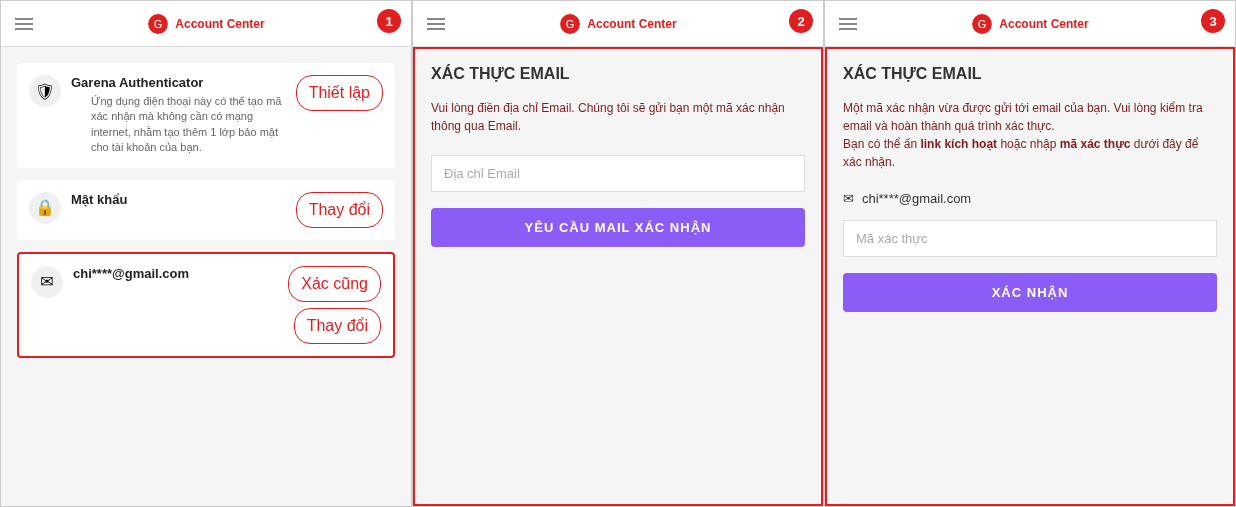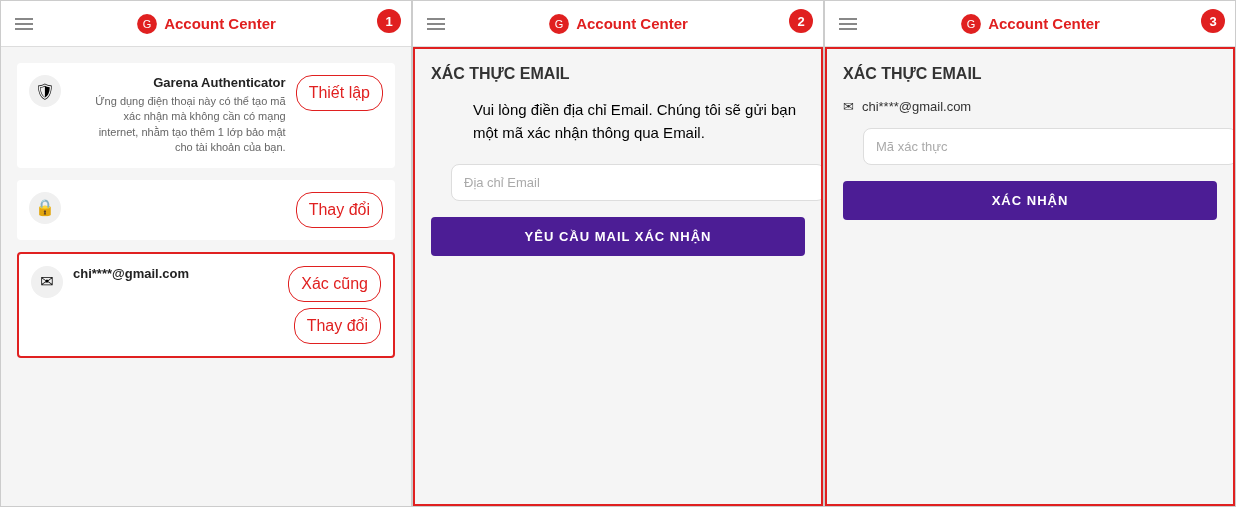--- a/index.html
+++ b/index.html
@@ -58,21 +58,21 @@
     .panel-header .logo-area {
       display: flex;
       align-items: center;
       gap: 6px;
     }
     .garena-logo {
       width: 22px;
       height: 22px;
     }
     .panel-header .title {
-      font-size: 15px;
+      font-size: 12px;
       font-weight: bold;
       color: #e02020;
     }
     .panel-header .badge {
       position: absolute;
       right: 10px;
       top: 8px;
       background: #e02020;
       color: white;
       border-radius: 50%;
@@ -110,21 +110,20 @@
       min-width: 32px;
       border-radius: 50%;
       background: #f0f0f0;
       display: flex;
       align-items: center;
       justify-content: center;
       font-size: 16px;
     }
     .security-item-body {
       flex: 1;
-      text-align: right;
     }
     .security-item-title {
       font-size: 13px;
       font-weight: bold;
       color: #222;
       margin-bottom: 4px;
     }
     .security-item-desc {
       font-size: 11px;
       color: #666;
@@ -161,55 +160,53 @@
     }
 
     
     .form-section-title {
       font-size: 16px;
       font-weight: bold;
       color: #333;
       margin-bottom: 16px;
     }
     .form-section-desc {
-      font-size: 15px;
-      color: #000000;
+      font-size: 12px;
+      color: #7f1d1d;
       line-height: 1.5;
       margin-bottom: 20px;
-      margin-left: 42px;
     }
     .form-section-desc b {
       font-weight: bold;
     }
     .email-display {
       display: flex;
       align-items: center;
       gap: 8px;
       margin-bottom: 14px;
       font-size: 13px;
       color: #333;
     }
     .input-field {
       width: 100%;
       border: 1px solid #ddd;
-      border-radius: 8px;
+      border-radius: 0;
       padding: 10px 12px;
       font-size: 13px;
       color: #737373;
       background: white;
       margin-bottom: 16px;
       outline: none;
-      margin-left: 20px;
     }
     .input-field::placeholder {
       color: #aaa;
     }
     .btn-primary {
       width: 100%;
-      background: #4c1d95;
+      background: #8b5cf6;
       color: white;
       border: none;
       border-radius: 4px;
       padding: 12px;
       font-size: 13px;
       font-weight: bold;
       letter-spacing: 1px;
       cursor: pointer;
       text-transform: uppercase;
     }
@@ -247,20 +244,21 @@
           <div class="security-item-desc">Ứng dụng điện thoại này có thể tạo mã xác nhận mà không cần có mạng internet, nhằm tạo thêm 1 lớp bảo mật cho tài khoản của bạn.</div>
         </div>
         <div class="security-item-actions">
           <button class="btn-outline">Thiết lập</button>
         </div>
       </div>
 
       <div class="security-item">
         <div class="security-item-icon">🔒</div>
         <div class="security-item-body">
+          <div class="security-item-title">Mật khẩu</div>
         </div>
         <div class="security-item-actions">
           <button class="btn-outline">Thay đổi</button>
         </div>
       </div>
 
       <div class="security-item highlighted">
         <div class="security-item-icon">✉</div>
         <div class="security-item-body">
           <div class="email-row">
@@ -311,20 +309,24 @@
         <svg class="garena-logo" viewBox="0 0 40 40">
           <circle cx="20" cy="20" r="18" fill="#e02020"></circle>
           <text x="20" y="27" text-anchor="middle" font-size="20" fill="white" font-family="Arial">G</text>
         </svg>
         <span class="title">Account Center</span>
       </div>
       <div class="badge">3</div>
     </div>
     <div class="panel-content highlighted-border">
       <div class="form-section-title">XÁC THỰC EMAIL</div>
+      <div class="form-section-desc">
+        <span>Một mã xác nhận vừa được gửi tới email của bạn. Vui lòng kiểm tra email và hoàn thành quá trình xác thực.</span><br>
+        <span>Bạn có thể ấn <b>link kích hoạt</b> hoặc nhập <b>mã xác thực</b> dưới đây để xác nhận.</span>
+      </div>
       <div class="email-display">
         <span>✉</span>
         <span>chi****@gmail.com</span>
       </div>
       <input class="input-field" type="text" placeholder="Mã xác thực" style="">
       <button class="btn-primary">XÁC NHẬN</button>
     </div>
   </div>
 
 </div>

